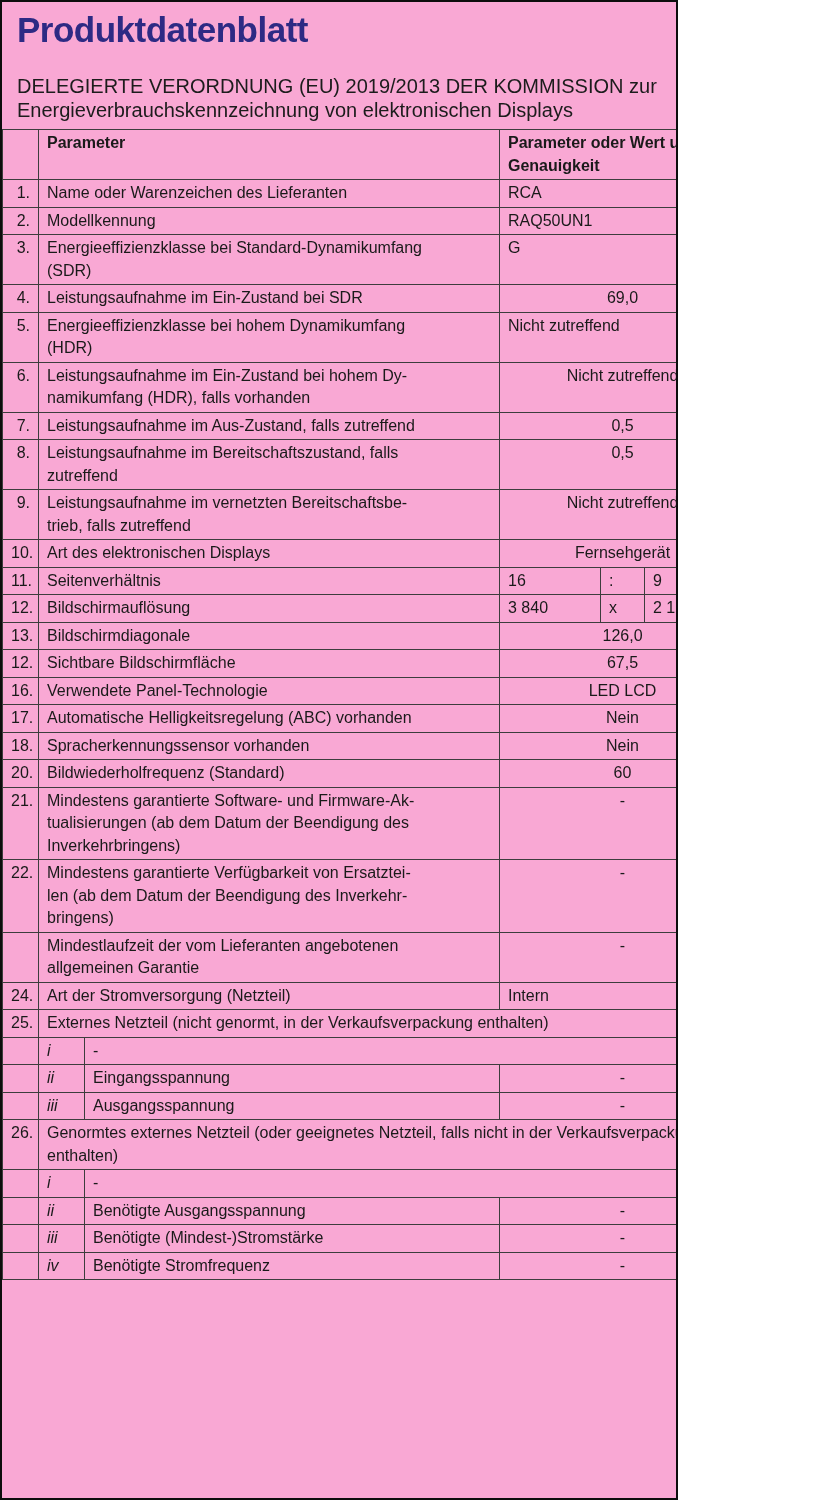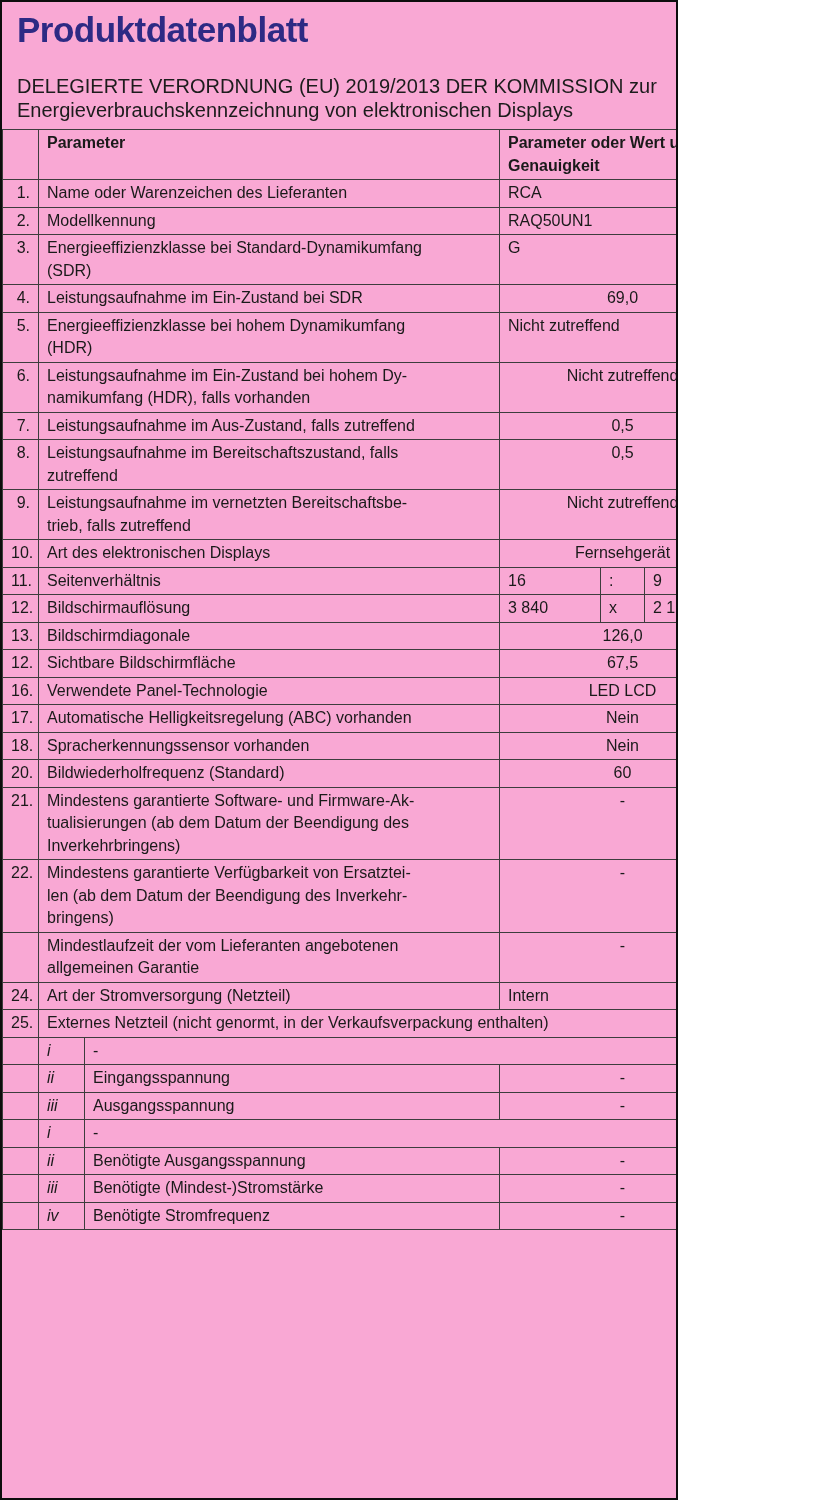--- a/index.html
+++ b/index.html
@@ -250,20 +250,25 @@
           <td class="c-unit">V</td>
         </tr>
         <tr>
           <td class="c-num"></td>
           <td class="c-roman">iii</td>
           <td class="c-sublabel">Ausgangsspannung</td>
           <td class="c-value-right" colspan="3">-</td>
           <td class="c-unit">V</td>
         </tr>
         <tr>
+          <td class="c-num">26.</td>
+          <td class="c-label" colspan="6">Genormtes externes Netzteil (oder geeignetes Netzteil, falls nicht in der Verkaufsverpackung
+enthalten)</td>
+        </tr>
+        <tr>
           <td class="c-num"></td>
           <td class="c-roman">i</td>
           <td class="c-sublabel" colspan="4">-</td>
           <td class="c-unit"></td>
         </tr>
         <tr>
           <td class="c-num"></td>
           <td class="c-roman">ii</td>
           <td class="c-sublabel">Benötigte Ausgangsspannung</td>
           <td class="c-value-right" colspan="3">-</td>

